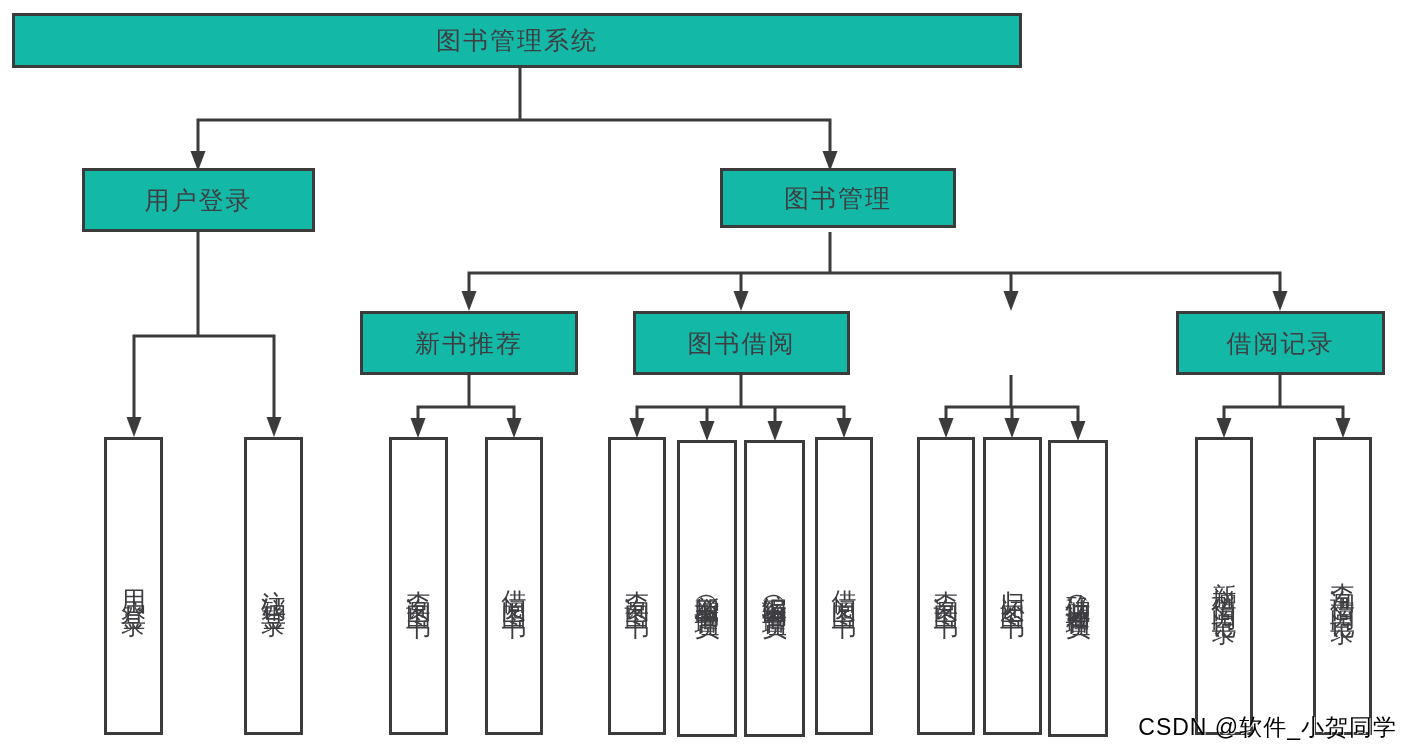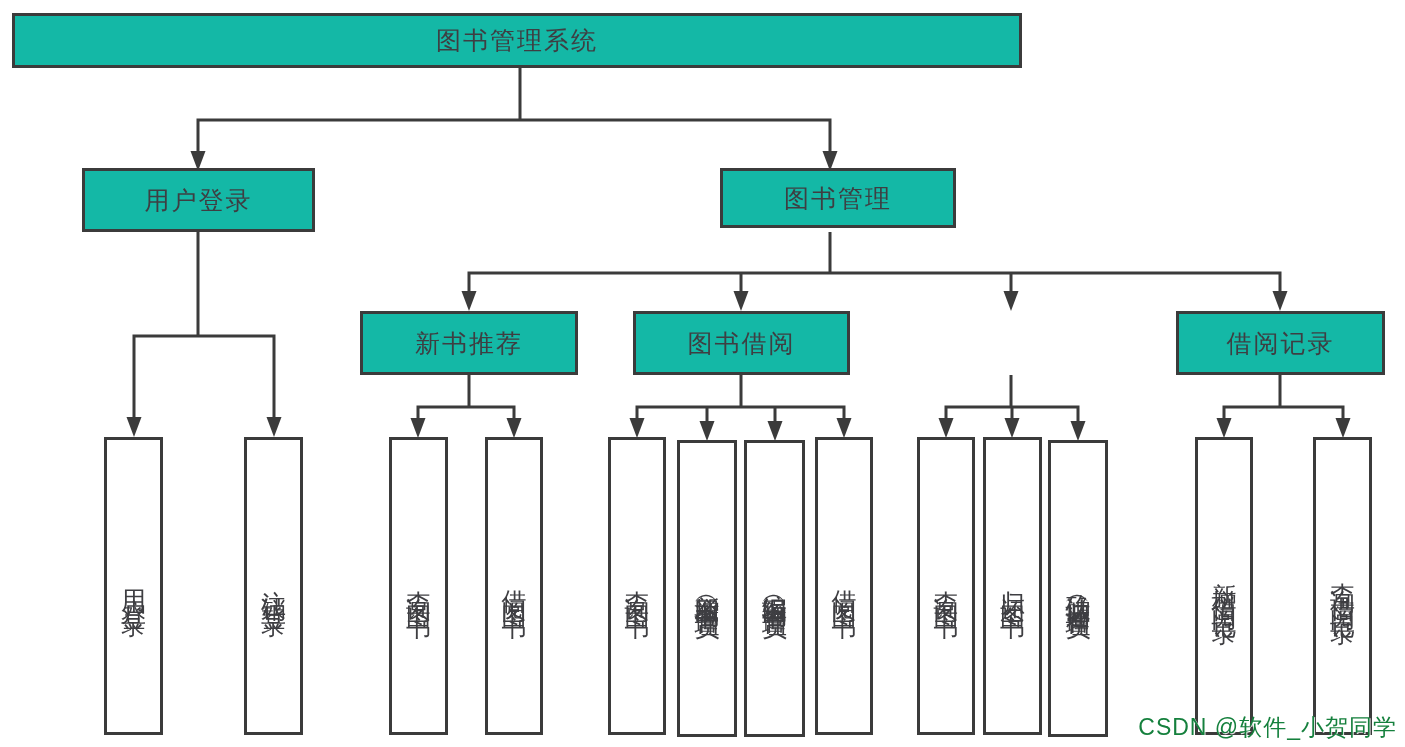--- a/index.html
+++ b/index.html
@@ -30,21 +30,21 @@
     font-size:25px; color:#3e3e42;
     letter-spacing:8px;
     z-index:2;
   }
   .vbox.dense { letter-spacing:3px; }
   .watermark {
     position:absolute;
     right:8px; bottom:4px;
     font-family:"Liberation Sans","DejaVu Sans",sans-serif;
     font-size:23px;
-    color:#15803d;
+    color:#000000;
     letter-spacing:1px;
     text-shadow:1px 1px 0 rgba(255,255,255,0.85);
     z-index:3;
     white-space:nowrap;
   }
 </style>
 </head>
 <body>
 
 <div class="canvas">

